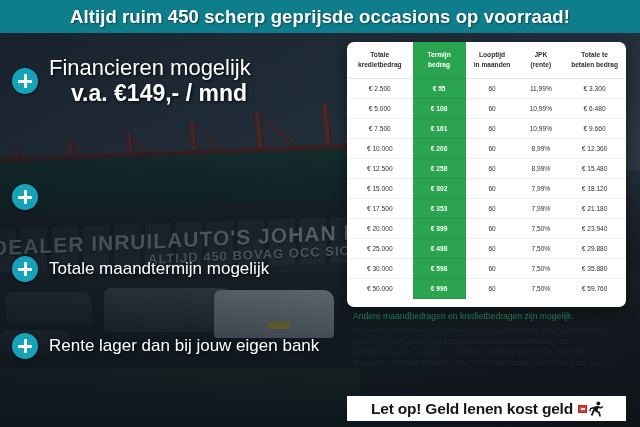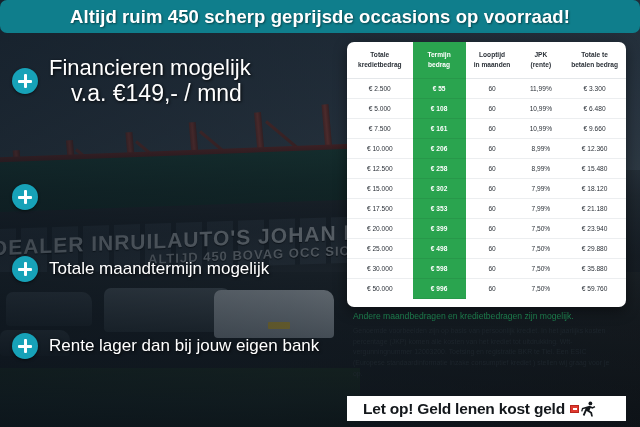--- a/index.html
+++ b/index.html
@@ -106,21 +106,21 @@
   .dark-veil {
     position: absolute; left:0; top:0; width:640px; height:427px;
     background: linear-gradient(100deg, rgba(12,22,32,.72) 0%, rgba(14,24,34,.60) 48%, rgba(10,18,26,.38) 100%);
   }
 
   
   .topbar {
     position: absolute; left: 0; top: 0;
     width: 640px; height: 33px;
     background: #0f7e8c;
-    display: flex; align-items: center; justify-content: center; border-radius: 7px;
+    display: flex; align-items: center; justify-content: center;
   }
   .topbar-title {
     color: #ffffff;
     font-size: 18.5px;
     font-weight: bold;
     letter-spacing: .1px;
     text-shadow: 1px 1px 2px rgba(0,0,0,.45);
     white-space: nowrap;
   }
 
@@ -157,21 +157,21 @@
   .plus-badge::before { left: 6px; top: 11.5px; width: 14px; height: 3.5px; }
   .plus-badge::after  { top: 6px; left: 11.5px; height: 14px; width: 3.5px; }
 
   .feature-text {
     margin-left: 11px;
     color: #ffffff;
     text-shadow: 1px 1px 3px rgba(0,0,0,.85);
     white-space: nowrap;
   }
   .feature-text.lg     { font-size: 22px; line-height: 1.12; }
-  .feature-text.lg .l2 { display: block; font-weight: normal; font-size: 23px; margin-left: 22px; }
+  .feature-text.lg .l2 { display: block; font-weight: bold; font-size: 23px; margin-left: 22px; }
   .feature-text.md     { font-size: 17px; }
 
   
   .card {
     position: absolute;
     left: 347px; top: 42px;
     width: 279px; height: 265px;
     background: #ffffff;
     border-radius: 7px;
     box-shadow: 0 4px 14px rgba(0,0,0,.45);
@@ -233,21 +233,21 @@
     color: #1d252c;
     text-align: left;
   }
   .warnbar {
     position: absolute;
     left: 347px; top: 396px;
     width: 279px; height: 25px;
     background: #ffffff;
     display: flex;
     align-items: center;
-    padding-left: 16px;
+    padding-left: 24px;
     box-sizing: border-box;
   }
   .warn-text {
     font-size: 15.5px;
     font-weight: bold;
     color: #14181c;
     letter-spacing: -.2px;
     white-space: nowrap;
   }
   .warn-icons {

